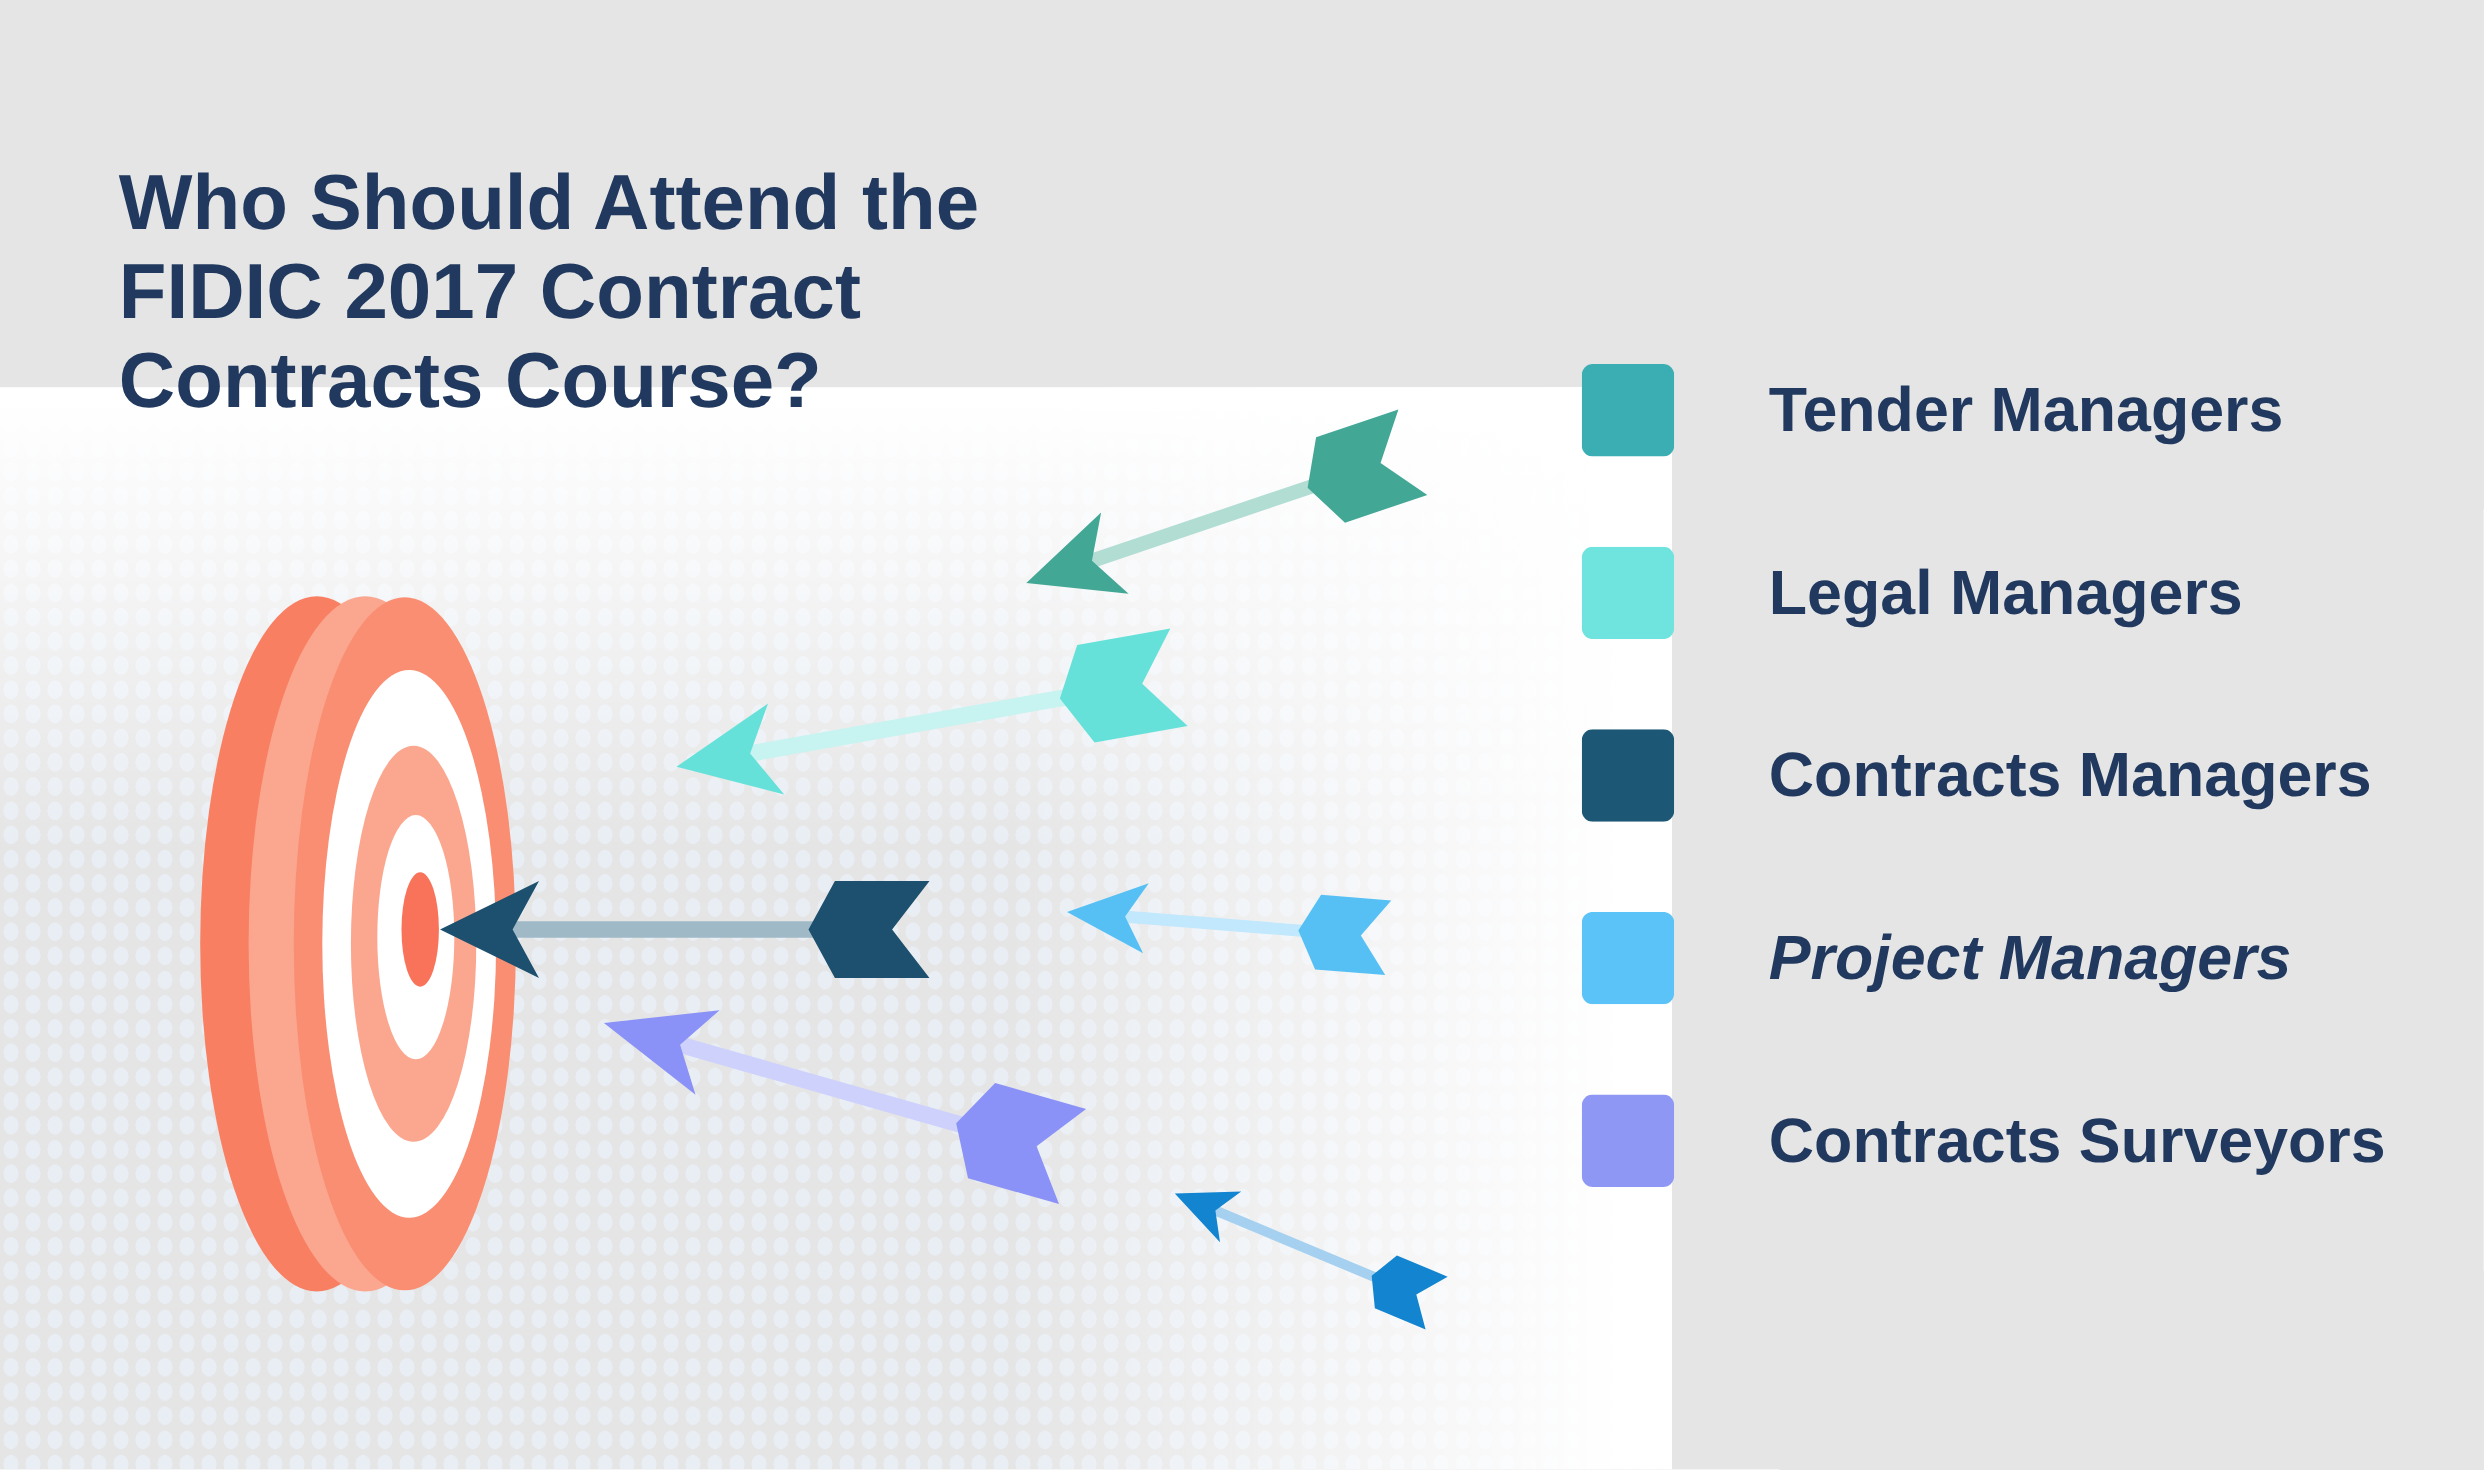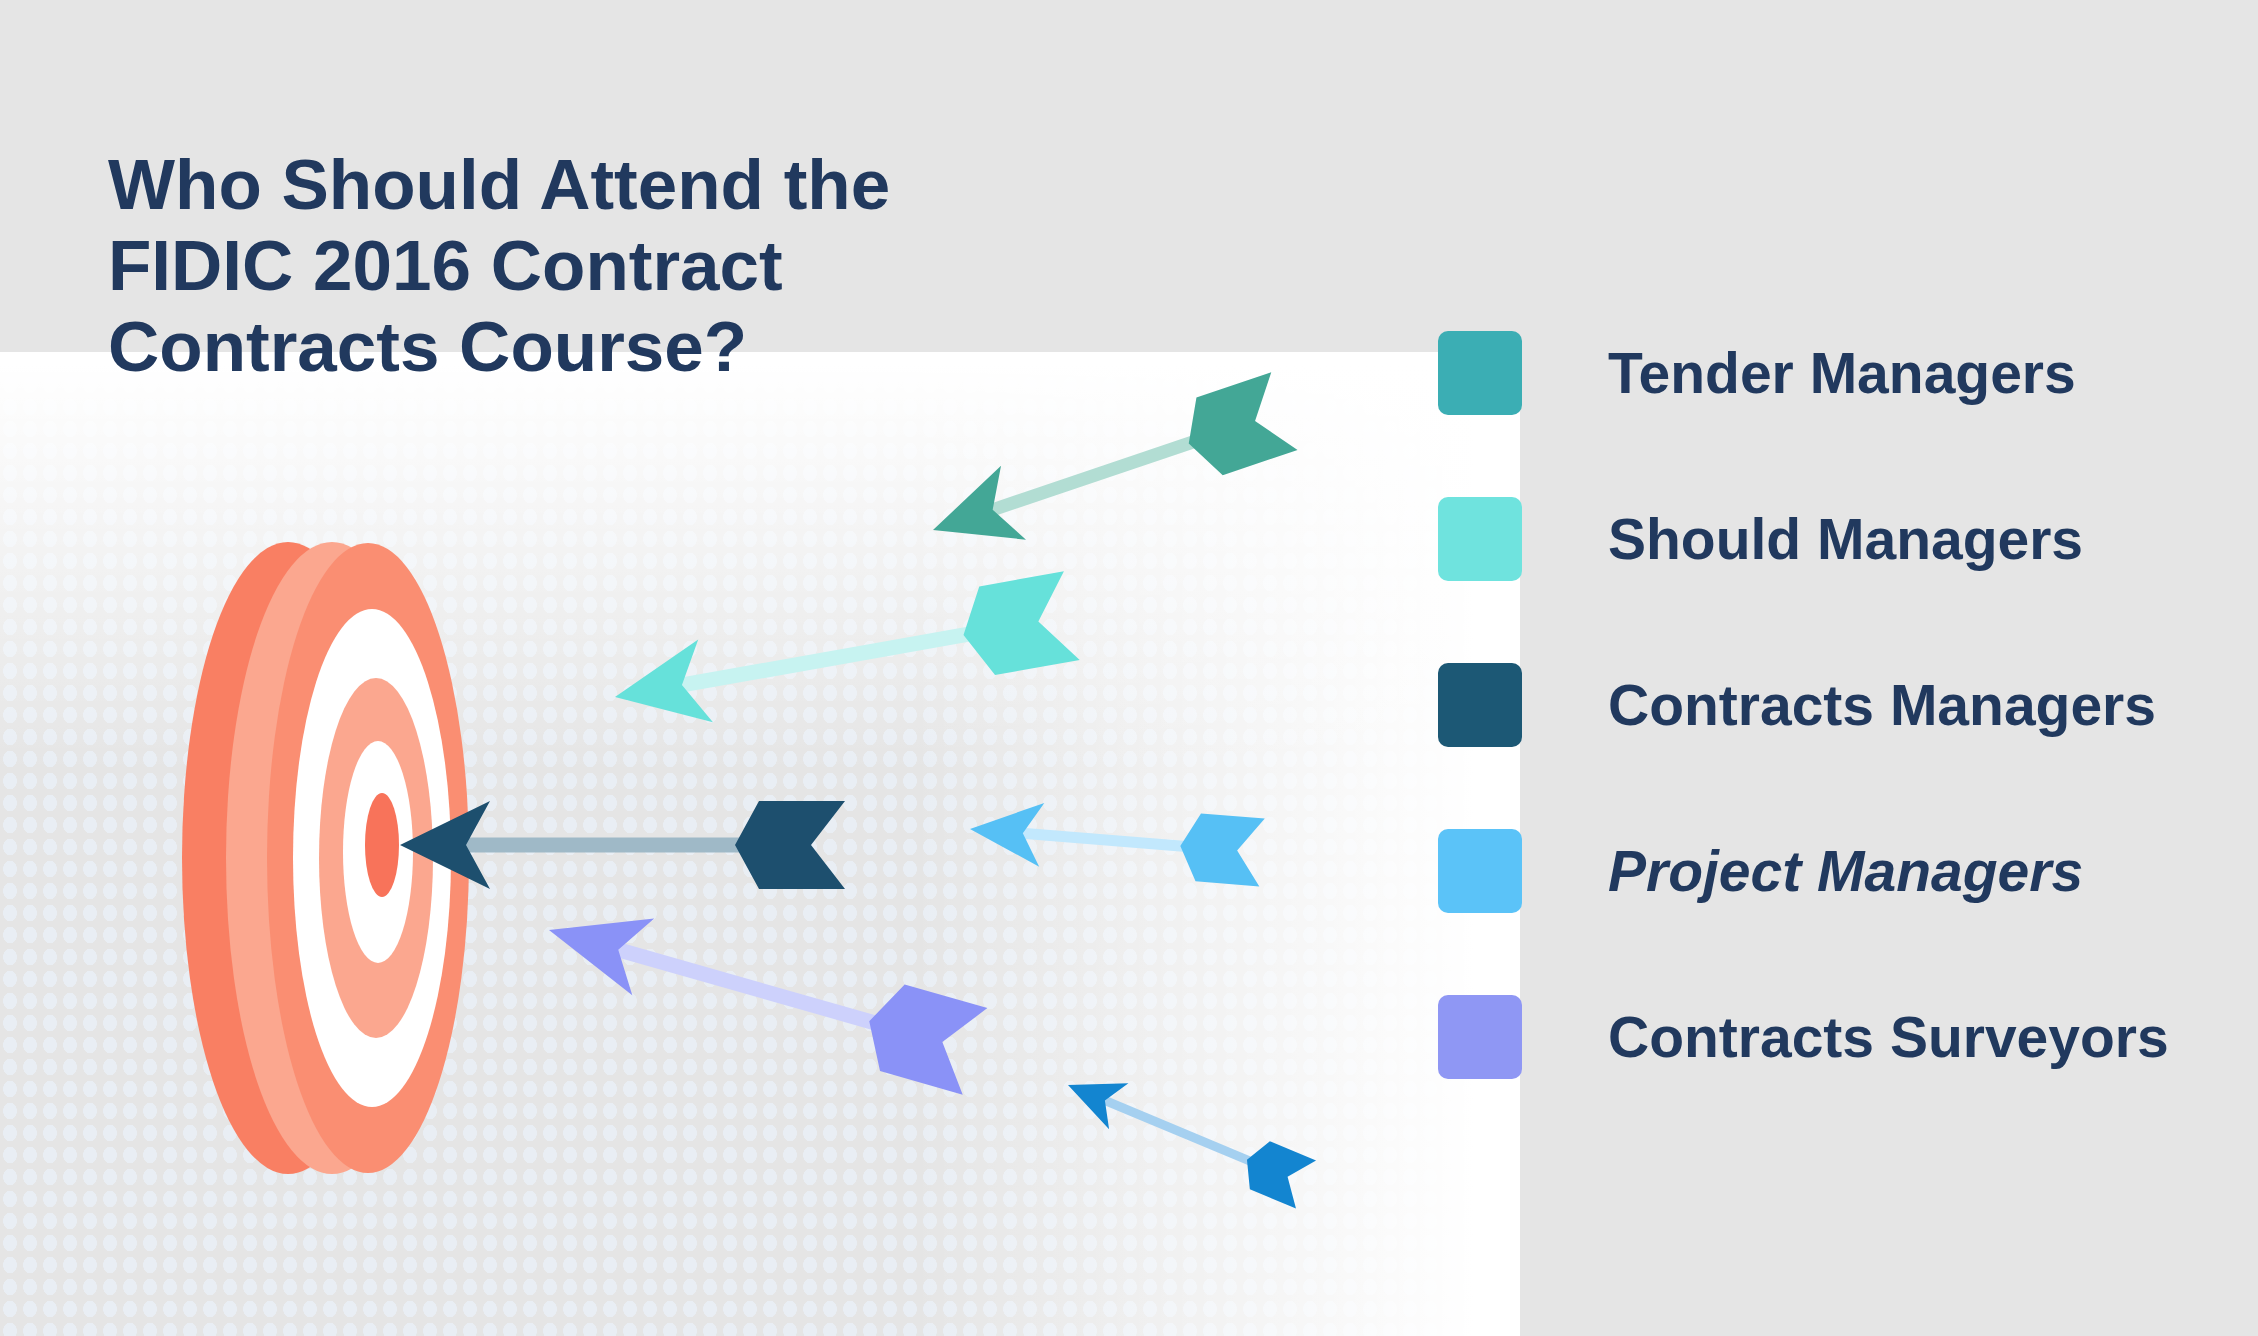--- a/index.html
+++ b/index.html
@@ -90,38 +90,38 @@
 
     <g transform="translate(1068,1085) rotate(22.7)">
       <rect x="35" y="-4.5" width="165" height="9" fill="#A5D0F0"></rect>
       <polygon points="0,0 55,-25 40,0 55,25" fill="#1385D0"></polygon>
       <polygon points="194,0 208,-26 258,-26 238,0 258,26 208,26" fill="#1385D0"></polygon>
     </g>
   </svg>
 
   <h1 class="title" style="color: rgb(33, 57, 94);">
     <span>Who Should Attend the</span>
-    <span>FIDIC 2016 Contract</span>
+    <span>FIDIC 2017 Contract</span>
     <span>Contracts Course?</span>
   </h1>
 
   <div class="legend">
 
     <div class="legend-row">
       <svg class="swatch" width="84" height="84">
         <rect x="0" y="0" width="84" height="84" rx="10" fill="#3BAEB4"></rect>
       </svg>
       <span class="legend-label" style="color: rgb(33, 57, 94);">Tender Managers</span>
     </div>
 
     <div class="legend-row">
       <svg class="swatch" width="84" height="84">
         <rect x="0" y="0" width="84" height="84" rx="10" fill="#6FE3DE"></rect>
       </svg>
-      <span class="legend-label" style="color: rgb(33, 57, 94);">Should Managers</span>
+      <span class="legend-label" style="color: rgb(33, 57, 94);">Legal Managers</span>
     </div>
 
     <div class="legend-row">
       <svg class="swatch" width="84" height="84">
         <rect x="0" y="0" width="84" height="84" rx="10" fill="#1C5875"></rect>
       </svg>
       <span class="legend-label" style="color: rgb(33, 57, 94);">Contracts Managers</span>
     </div>
 
     <div class="legend-row">

